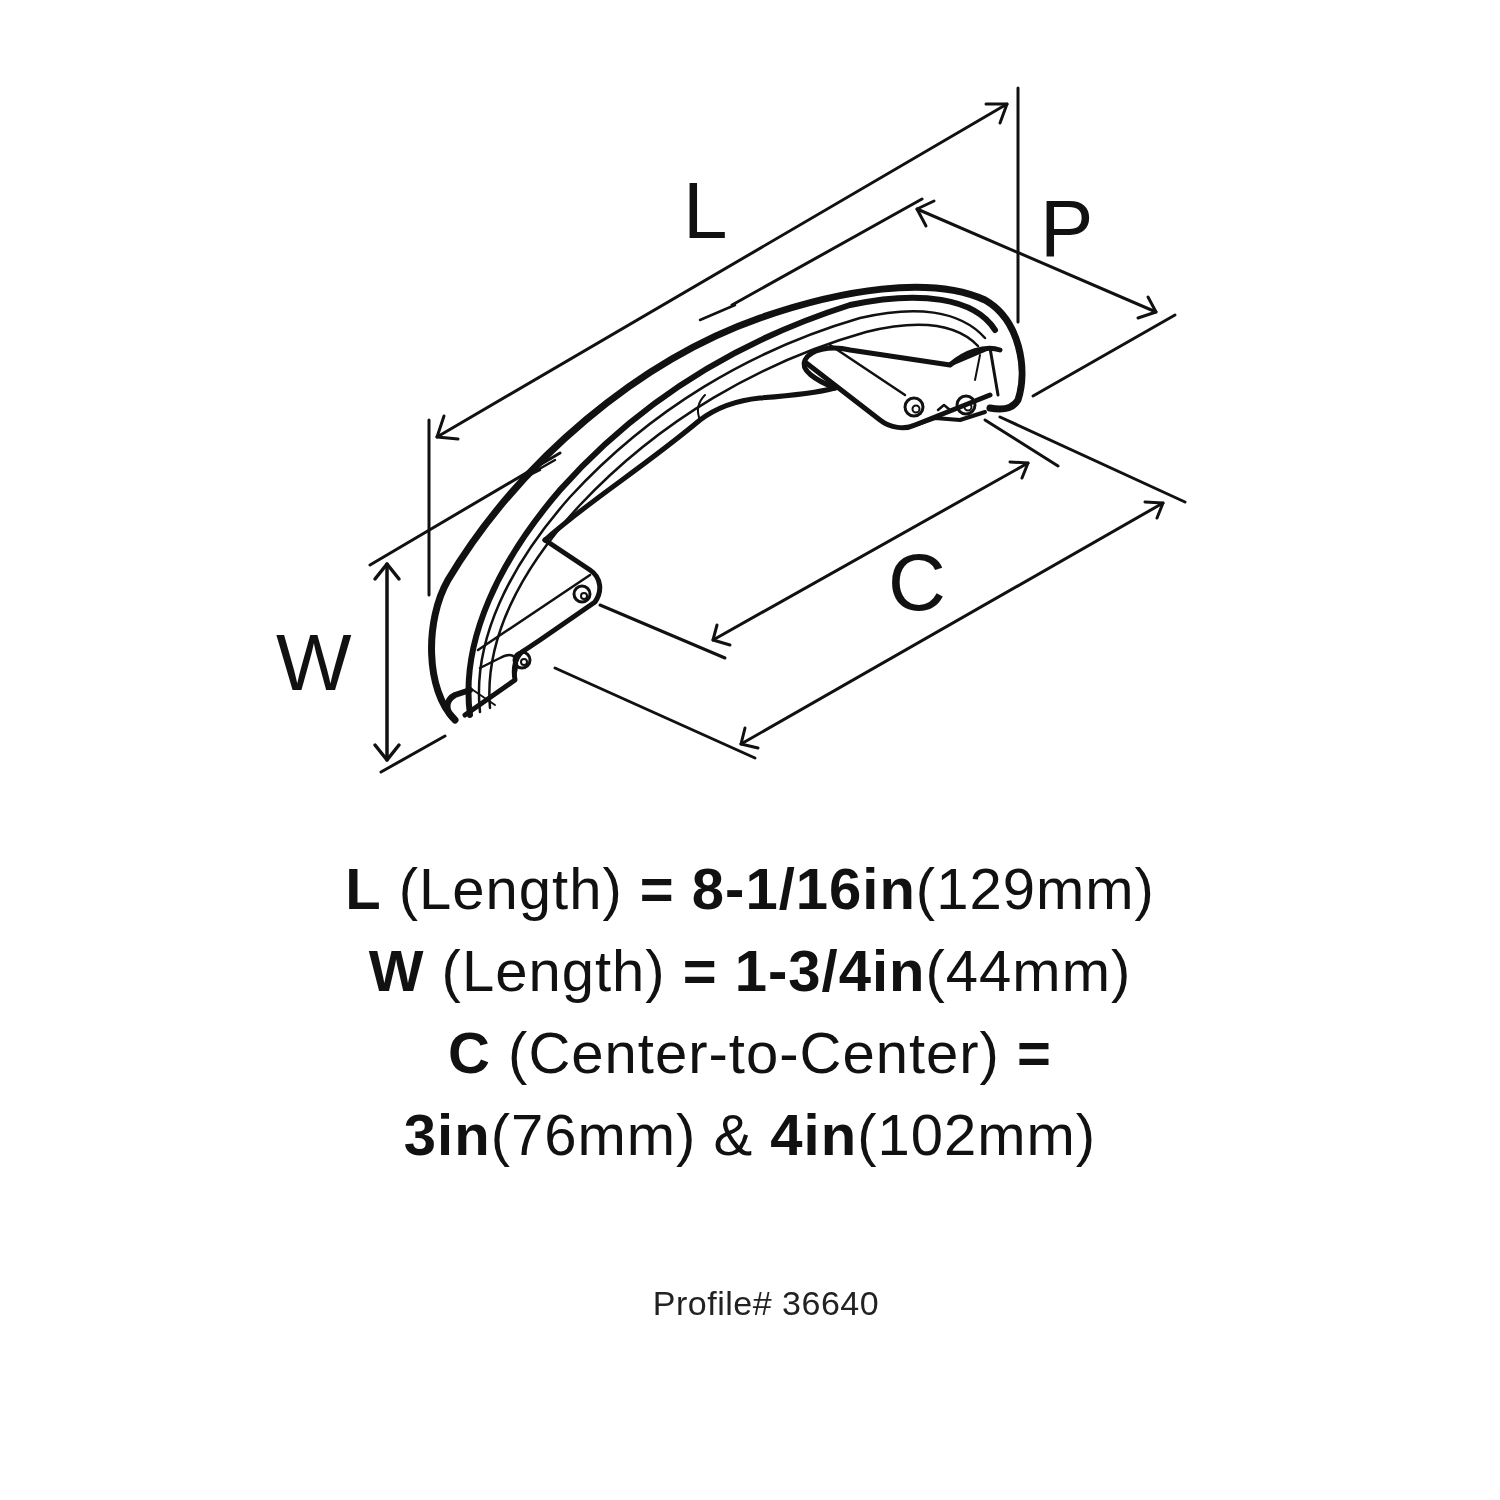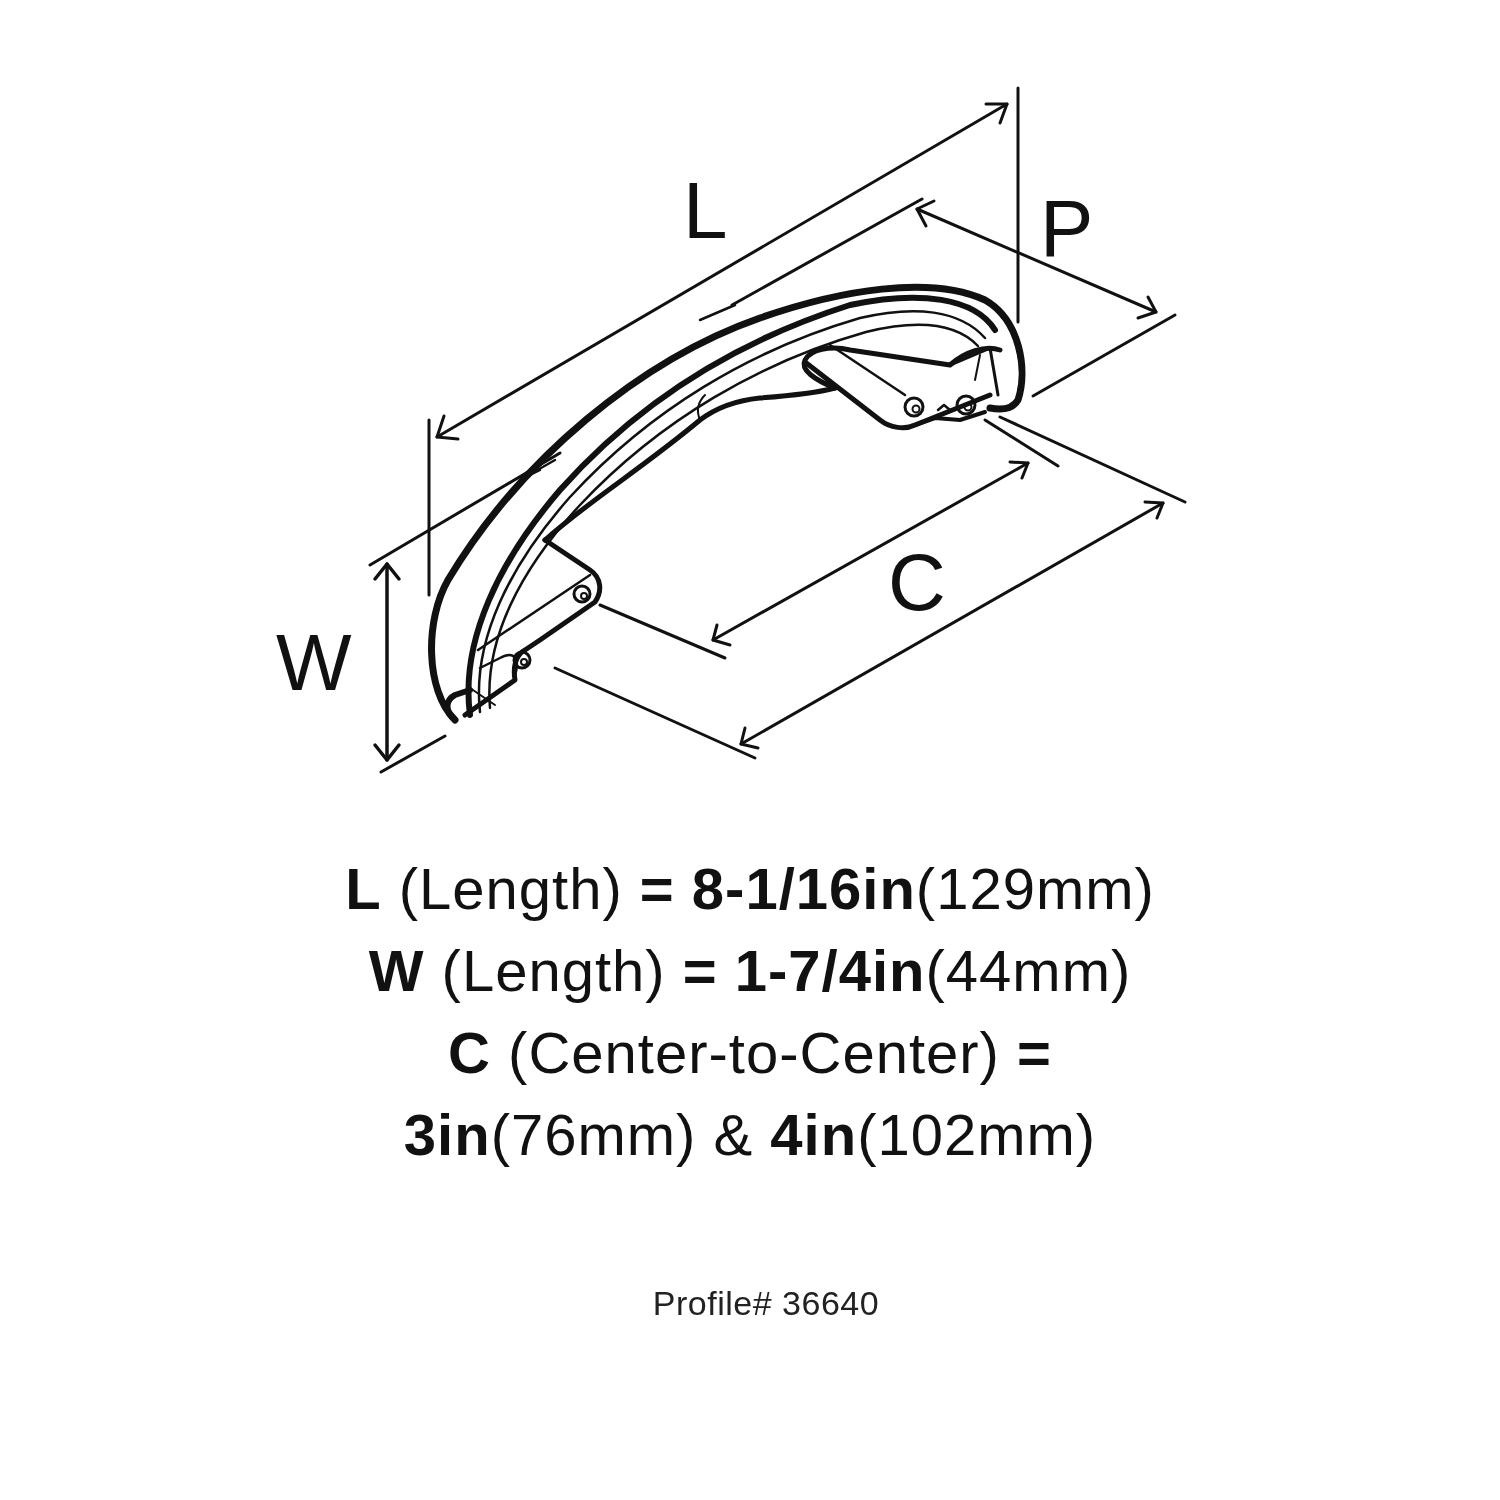--- a/index.html
+++ b/index.html
@@ -190,21 +190,21 @@
   <div class="spec-line">
     <span class="b">L</span>
     <span class="n">(Length)</span>
     <span class="b">=</span>
     <span class="b">8-1/16in</span><span class="n">(129mm)</span>
   </div>
   <div class="spec-line">
     <span class="b">W</span>
     <span class="n">(Length)</span>
     <span class="b">=</span>
-    <span class="b">1-7/4in</span><span class="n">(44mm)</span>
+    <span class="b">1-3/4in</span><span class="n">(44mm)</span>
   </div>
   <div class="spec-line">
     <span class="b">C</span>
     <span class="n">(Center-to-Center)</span>
     <span class="b">=</span>
   </div>
   <div class="spec-line">
     <span class="b">3in</span><span class="n">(76mm)</span>
     <span class="n">&amp;</span>
     <span class="b">4in</span><span class="n">(102mm)</span>

